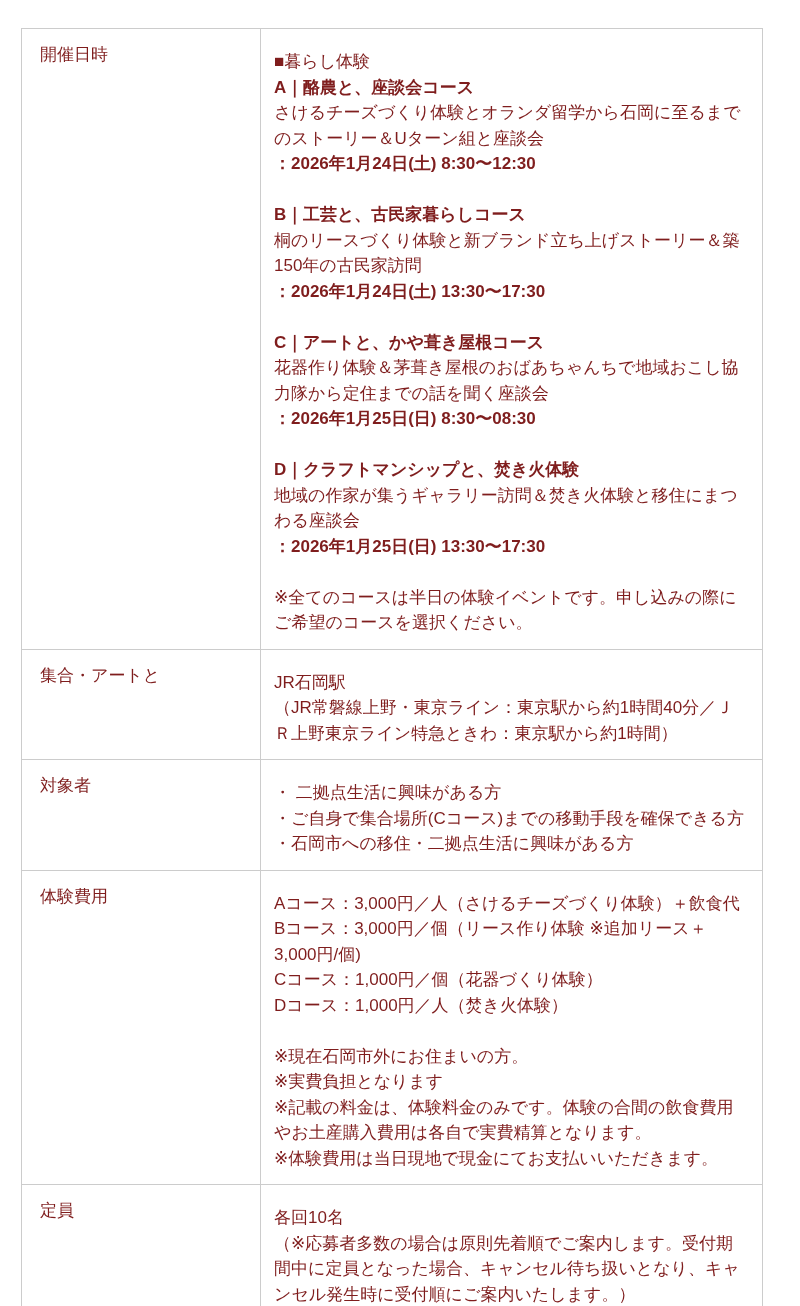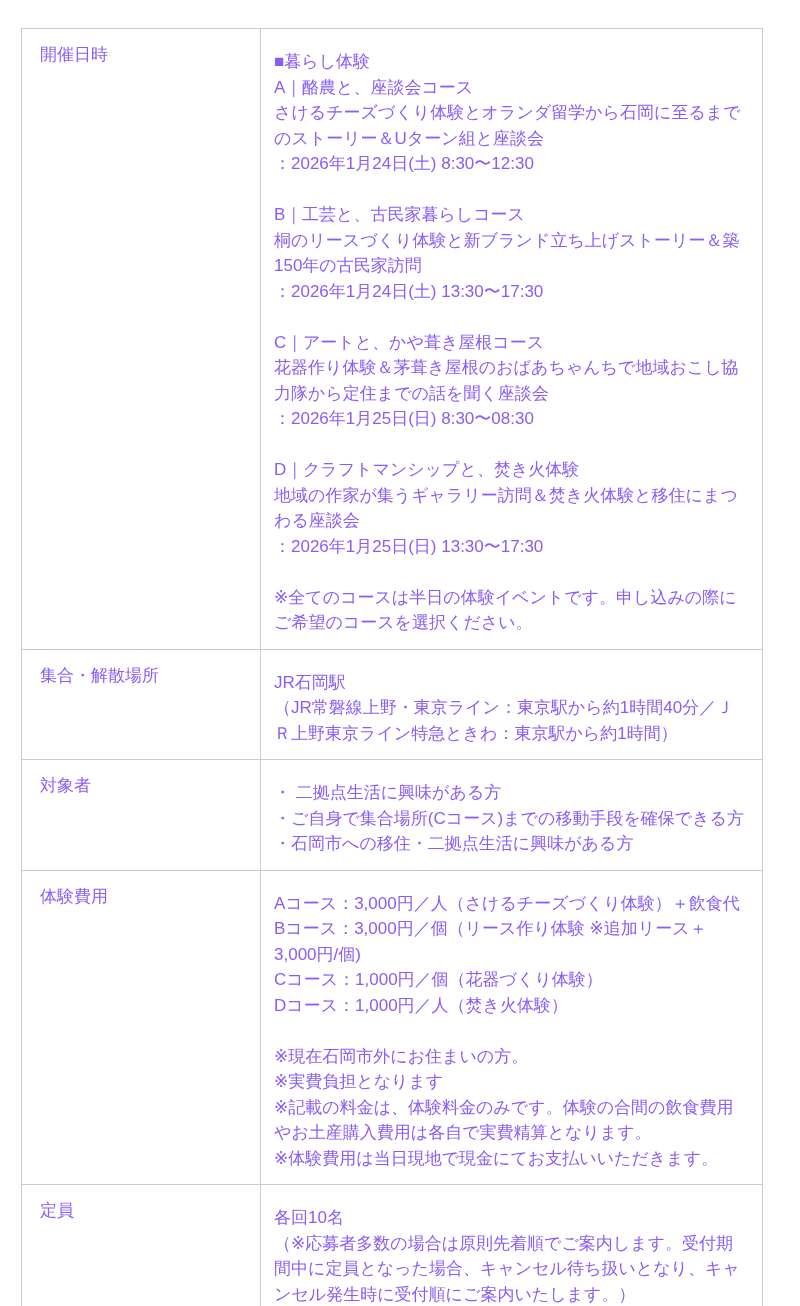--- a/index.html
+++ b/index.html
@@ -21,32 +21,32 @@
     top: 28px;
     width: 742px;
     border-collapse: collapse;
     table-layout: fixed;
   }
   .info-table td {
     border: 1px solid #cccccc;
     vertical-align: top;
     font-size: 17px;
     line-height: 25.5px;
-    color: #8b5cf6;
+    color: #7f1d1d;
     word-break: break-word;
   }
   td.label-cell {
     width: 208px;
     padding: 13px 12px 13px 18px;
   }
   td.content-cell {
     padding: 20px 16px 13px 13px;
   }
   .line { min-height: 25.5px; }
-  .bold { font-weight: 400; }
+  .bold { font-weight: 700; }
   .course-block { margin-bottom: 25.5px; }
   .spacer-line { height: 25.5px; }
 </style>
 </head>
 <body>
 
 <table class="info-table">
   <tbody>
 
     <tr>
@@ -71,21 +71,21 @@
         <div class="course-block">
           <div class="line bold">D｜クラフトマンシップと、焚き火体験</div>
           <div class="line">地域の作家が集うギャラリー訪問＆焚き火体験と移住にまつわる座談会</div>
           <div class="line bold">：2026年1月25日(日) 13:30〜17:30</div>
         </div>
         <div class="line">※全てのコースは半日の体験イベントです。申し込みの際にご希望のコースを選択ください。</div>
       </td>
     </tr>
 
     <tr>
-      <td class="label-cell">集合・解散場所</td>
+      <td class="label-cell">集合・アートと</td>
       <td class="content-cell">
         <div class="line">JR石岡駅</div>
         <div class="line">（JR常磐線上野・東京ライン：東京駅から約1時間40分／ＪＲ上野東京ライン特急ときわ：東京駅から約1時間）</div>
       </td>
     </tr>
 
     <tr>
       <td class="label-cell">対象者</td>
       <td class="content-cell">
         <div class="line">・ 二拠点生活に興味がある方</div>

